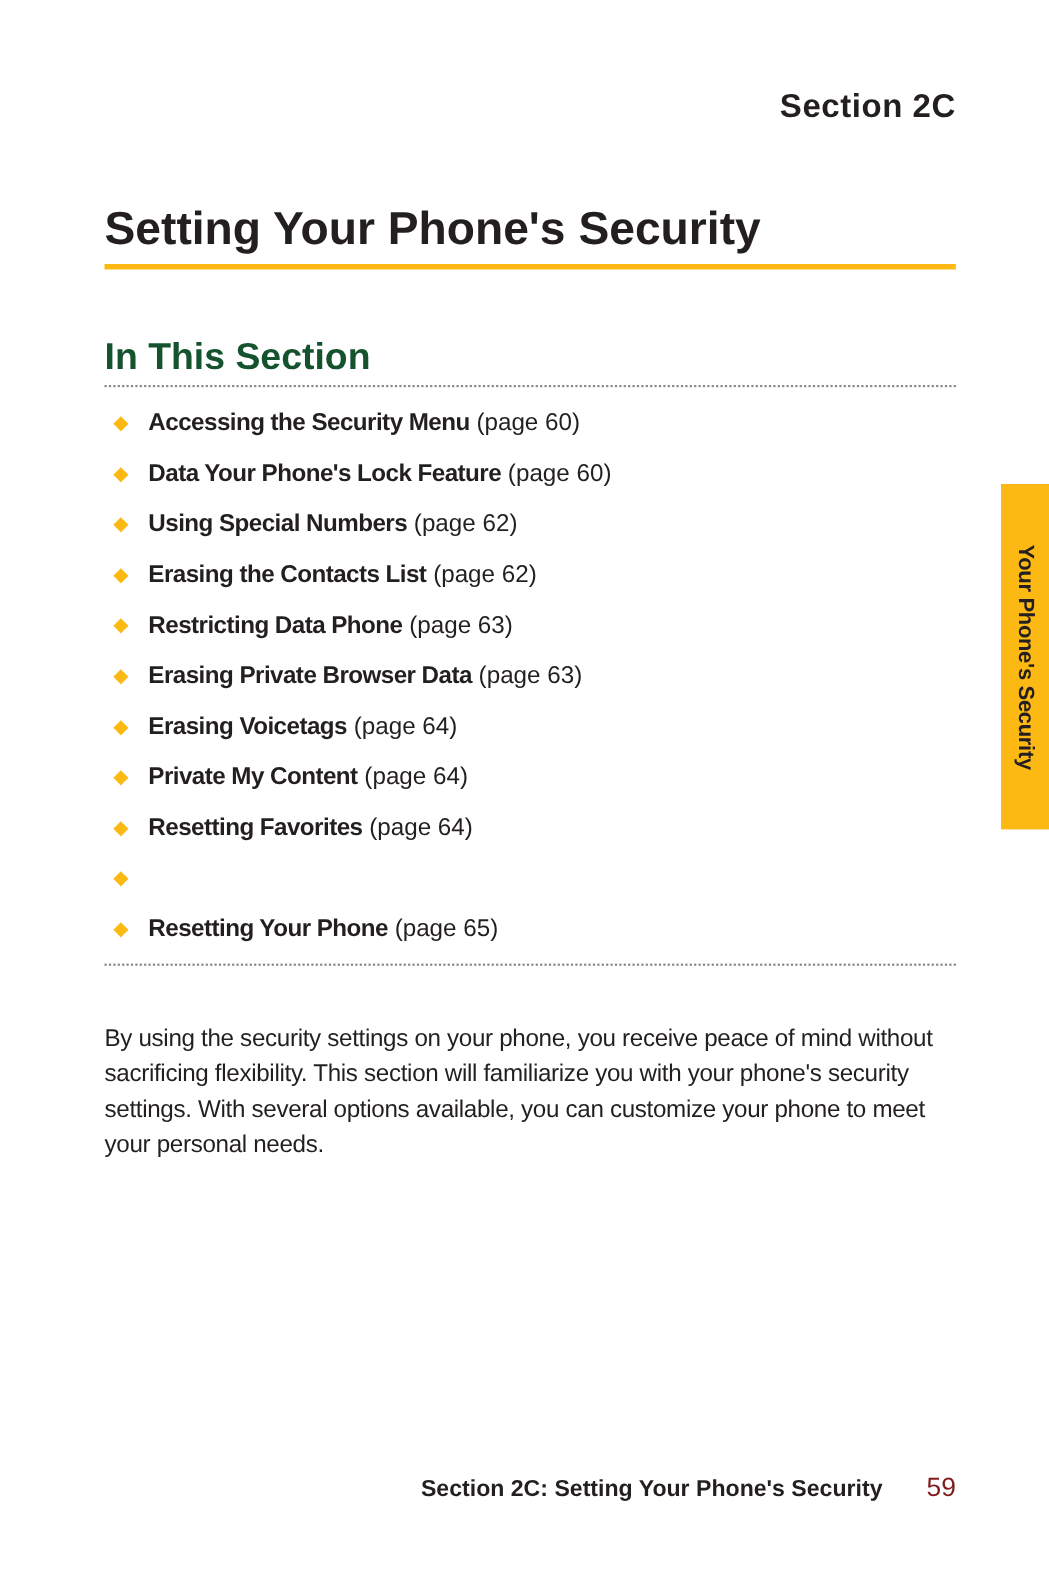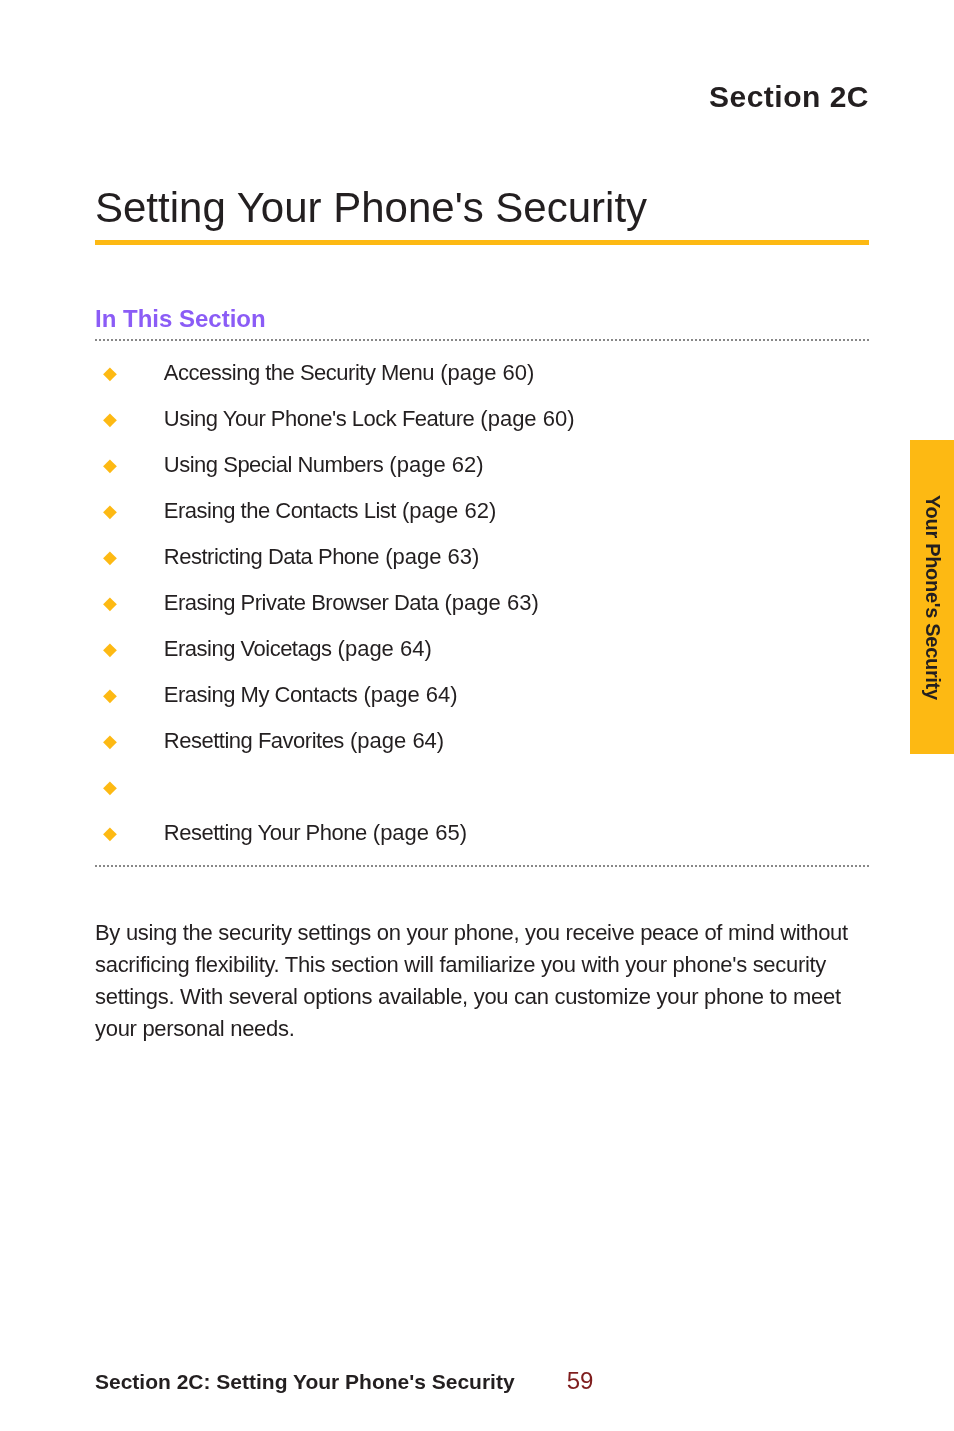--- a/index.html
+++ b/index.html
@@ -19,33 +19,33 @@
   .section-label {
     text-align: right;
     font-size: 30px;
     font-weight: bold;
     letter-spacing: 0.5px;
     margin-bottom: 70px;
     color: #231f20;
   }
   .main-title {
     font-size: 42px;
-    font-weight: normal;
+    font-weight: bold;
     color: #231f20;
     margin-bottom: 8px;
   }
   .title-underline {
     height: 5px;
     background: #fdb913;
     margin-bottom: 60px;
   }
   .subsection-heading {
-    font-size: 24px;
-    font-weight: bold;
-    color: #8b5cf6;
+    font-size: 34px;
+    font-weight: bold;
+    color: #14532d;
     margin-bottom: 6px;
   }
   .dotted-line {
     border: none;
     border-top: 2px dotted #888;
     margin-bottom: 18px;
   }
   .toc-list {
     list-style: none;
     margin-bottom: 12px;
@@ -60,23 +60,22 @@
     color: #fdb913;
     font-size: 18px;
     margin-right: 18px;
     margin-left: 8px;
     line-height: 28px;
   }
   .toc-text {
     line-height: 28px;
   }
   .toc-bold {
-    font-weight: normal;
+    font-weight: bold;
     letter-spacing: -0.5px;
-    margin-left: 29px;
   }
   .toc-page {
     font-weight: normal;
   }
   .dotted-line-bottom {
     border: none;
     border-top: 2px dotted #888;
     margin-top: 2px;
     margin-bottom: 50px;
   }
@@ -101,27 +100,28 @@
   }
   .side-tab-text {
     writing-mode: vertical-rl;
     font-weight: bold;
     font-size: 20px;
     color: #231f20;
     letter-spacing: -0.3px;
   }
   .footer {
     position: absolute;
-    bottom: 36px;
+    bottom: 64px;
     left: 0;
     right: 0;
     display: flex;
+    justify-content: flex-end;
     align-items: baseline;
     padding: 0 85px 0 95px;
-    gap: 52px;
+    gap: 40px;
   }
   .footer-title {
     font-size: 21px;
     font-weight: bold;
     color: #231f20;
   }
   .footer-page {
     font-size: 24px;
     font-weight: normal;
     color: #7f1d1d;
@@ -144,21 +144,21 @@
     <li class="toc-item">
       <span class="bullet">◆</span>
       <span class="toc-text">
         <span class="toc-bold">Accessing the Security Menu</span>
         <span class="toc-page">(page 60)</span>
       </span>
     </li>
     <li class="toc-item">
       <span class="bullet">◆</span>
       <span class="toc-text">
-        <span class="toc-bold">Using Your Phone's Lock Feature</span>
+        <span class="toc-bold">Data Your Phone's Lock Feature</span>
         <span class="toc-page">(page 60)</span>
       </span>
     </li>
     <li class="toc-item">
       <span class="bullet">◆</span>
       <span class="toc-text">
         <span class="toc-bold">Using Special Numbers</span>
         <span class="toc-page">(page 62)</span>
       </span>
     </li>
@@ -186,21 +186,21 @@
     <li class="toc-item">
       <span class="bullet">◆</span>
       <span class="toc-text">
         <span class="toc-bold">Erasing Voicetags</span>
         <span class="toc-page">(page 64)</span>
       </span>
     </li>
     <li class="toc-item">
       <span class="bullet">◆</span>
       <span class="toc-text">
-        <span class="toc-bold">Erasing My Contacts</span>
+        <span class="toc-bold">Private My Content</span>
         <span class="toc-page">(page 64)</span>
       </span>
     </li>
     <li class="toc-item">
       <span class="bullet">◆</span>
       <span class="toc-text">
         <span class="toc-bold">Resetting Favorites</span>
         <span class="toc-page">(page 64)</span>
       </span>
     </li>

